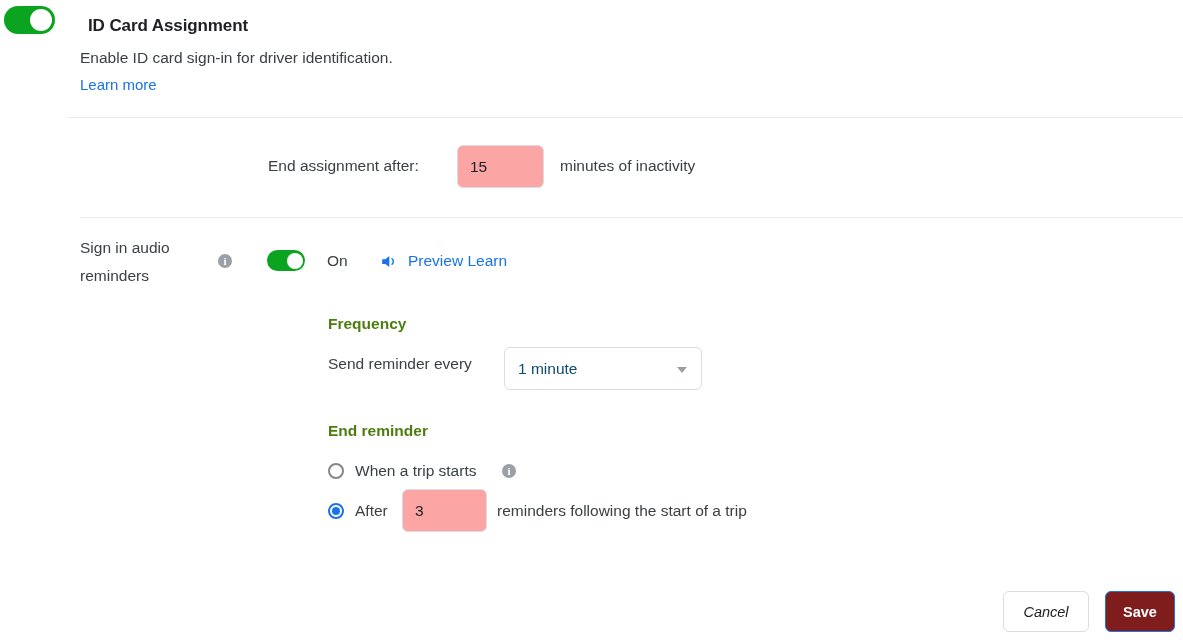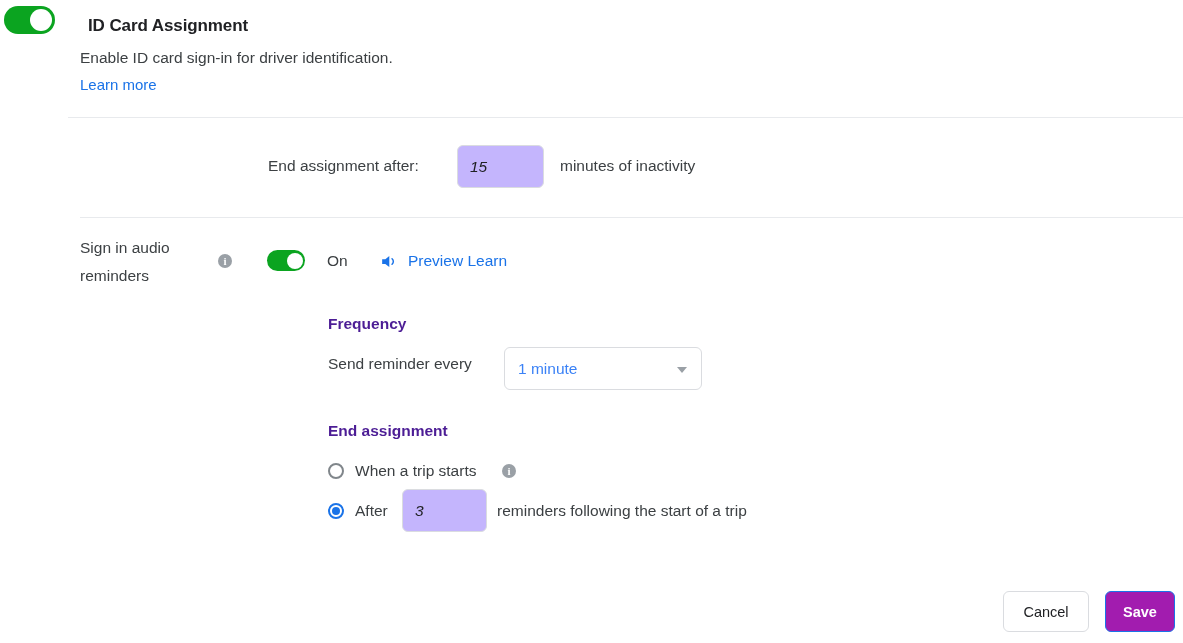--- a/index.html
+++ b/index.html
@@ -109,29 +109,28 @@
   .timeout-suffix {
     position: absolute;
     left: 560px;
     top: 155px;
     font-size: 15.5px;
     color: #3c4043;
     line-height: 22px;
   }
   .num-input {
     position: absolute;
-    background: #c4b5fd;
+    background: #fca5a5;
     border: 1px solid #dadce0;
     border-radius: 6px;
     font-family: "Liberation Sans", sans-serif;
     font-size: 15.5px;
     color: #202124;
     box-sizing: border-box;
     outline: none;
-    font-style: italic;
   }
   .timeout-input {
     left: 457px;
     top: 145px;
     width: 87px;
     height: 43px;
     padding: 0 12px;
   }
 
   
@@ -204,21 +203,21 @@
     line-height: 20px;
     cursor: pointer;
     text-decoration: none;
   }
 
   
   .sub-heading {
     position: absolute;
     font-size: 15.5px;
     font-weight: bold;
-    color: #4c1d95;
+    color: #4d7c0f;
     line-height: 22px;
   }
   .freq-heading { left: 328px; top: 313px; }
   .freq-text {
     position: absolute;
     left: 328px;
     top: 353px;
     font-size: 15.5px;
     color: #3c4043;
     line-height: 22px;
@@ -233,21 +232,21 @@
     border: 1px solid #dadce0;
     border-radius: 6px;
     box-sizing: border-box;
     cursor: pointer;
   }
   .select-value {
     position: absolute;
     left: 13px;
     top: 11px;
     font-size: 15.5px;
-    color: #3b82f6;
+    color: #0c4a6e;
     line-height: 20px;
   }
   .select-caret {
     position: absolute;
     right: 14px;
     top: 19px;
     width: 0;
     height: 0;
     border-left: 5px solid transparent;
     border-right: 5px solid transparent;
@@ -325,27 +324,28 @@
     outline: none;
   }
   .btn-cancel {
     left: 1003px;
     top: 591px;
     width: 86px;
     height: 41px;
     background: #ffffff;
     border: 1px solid #dadce0;
     color: #202124;
+    font-style: italic;
   }
   .btn-save {
     left: 1105px;
     top: 591px;
     width: 70px;
     height: 41px;
-    background: #a21caf;
+    background: #7f1d1d;
     border: 1px solid #1a73e8;
     color: #ffffff;
     font-weight: bold;
   }
 </style>
 </head>
 <body>
 
 <div class="page">
 
@@ -382,21 +382,21 @@
   </div>
   <a class="preview-audio">Preview Learn</a>
 
   <div class="sub-heading freq-heading">Frequency</div>
   <div class="freq-text">Send reminder every</div>
   <div class="select-box">
     <span class="select-value">1 minute</span>
     <span class="select-caret"></span>
   </div>
 
-  <div class="sub-heading end-heading">End assignment</div>
+  <div class="sub-heading end-heading">End reminder</div>
 
   <div class="radio off radio-1"></div>
   <div class="radio-label radio-label-1">When a trip starts</div>
   <div class="info-icon trip-info"></div>
 
   <div class="radio on radio-2"></div>
   <div class="radio-label radio-label-2">After</div>
   <input class="num-input after-input" type="text" value="3" style="">
   <div class="after-suffix">reminders following the start of a trip</div>
 

